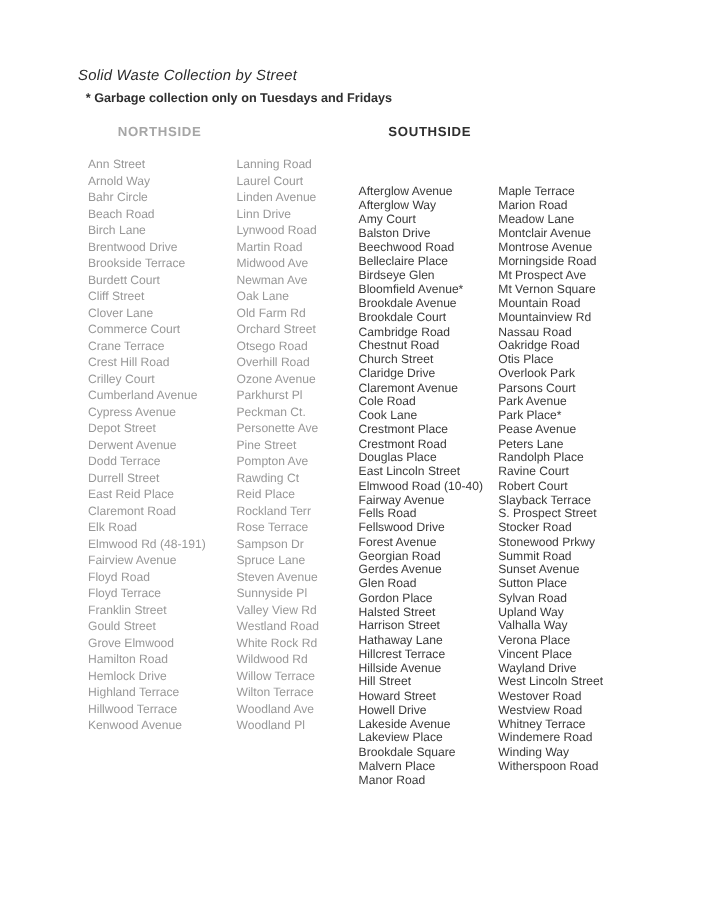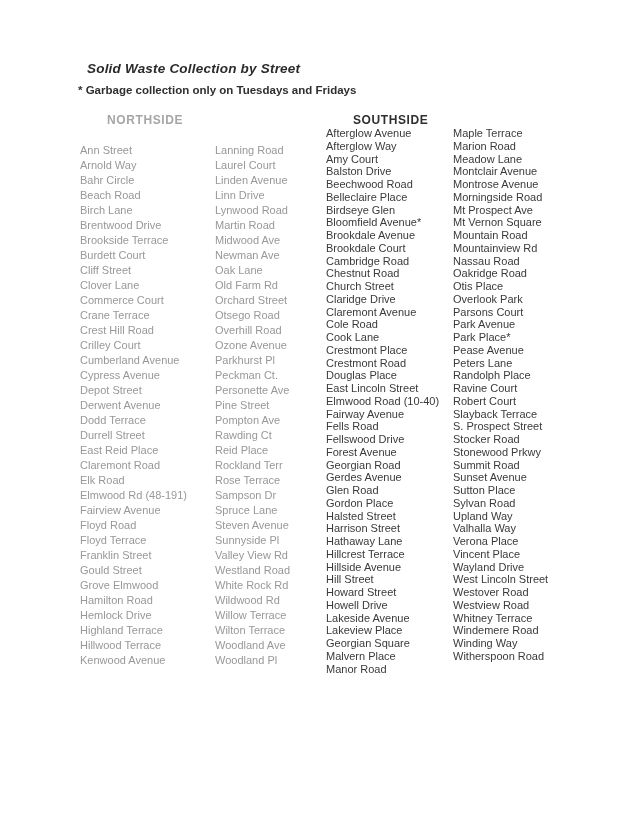--- a/index.html
+++ b/index.html
@@ -14,24 +14,24 @@
     font-family: "Liberation Sans", sans-serif;
     overflow: hidden;
   }
   .page {
     position: absolute;
     inset: 0;
     background: #ffffff;
   }
   .doc-title {
     position: absolute;
-    left: 87px;
+    left: 71px;
     top: 61px;
     font-size: 13.5px;
-    font-weight: bold;
+    font-weight: normal;
     font-style: italic;
     color: #2b2b2b;
     letter-spacing: 0.2px;
     white-space: nowrap;
   }
   .doc-note {
     position: absolute;
     left: 78px;
     top: 84px;
     font-size: 11.5px;
@@ -65,20 +65,21 @@
   .north-col {
     color: #989898;
     margin-top: 16px;
   }
   .north-col .street-item {
     line-height: 15px;
     height: 15px;
   }
   .south-col {
     color: #3a3a3a;
+    margin-top: 41px;
   }
   .south-col .street-item {
     line-height: 12.75px;
     height: 12.75px;
   }
   .col-n1 { left: 80px; }
   .col-n2 { left: 215px; }
   .col-s1 { left: 326px; }
   .col-s2 { left: 453px; }
 </style>
@@ -205,21 +206,21 @@
       <div class="street-item">Halsted Street</div>
       <div class="street-item">Harrison Street</div>
       <div class="street-item">Hathaway Lane</div>
       <div class="street-item">Hillcrest Terrace</div>
       <div class="street-item">Hillside Avenue</div>
       <div class="street-item">Hill Street</div>
       <div class="street-item">Howard Street</div>
       <div class="street-item">Howell Drive</div>
       <div class="street-item">Lakeside Avenue</div>
       <div class="street-item">Lakeview Place</div>
-      <div class="street-item">Georgian Square</div>
+      <div class="street-item">Brookdale Square</div>
       <div class="street-item">Malvern Place</div>
       <div class="street-item">Manor Road</div>
     </div>
 
   <div class="street-col south-col col-s2">
       <div class="street-item">Maple Terrace</div>
       <div class="street-item">Marion Road</div>
       <div class="street-item">Meadow Lane</div>
       <div class="street-item">Montclair Avenue</div>
       <div class="street-item">Montrose Avenue</div>

